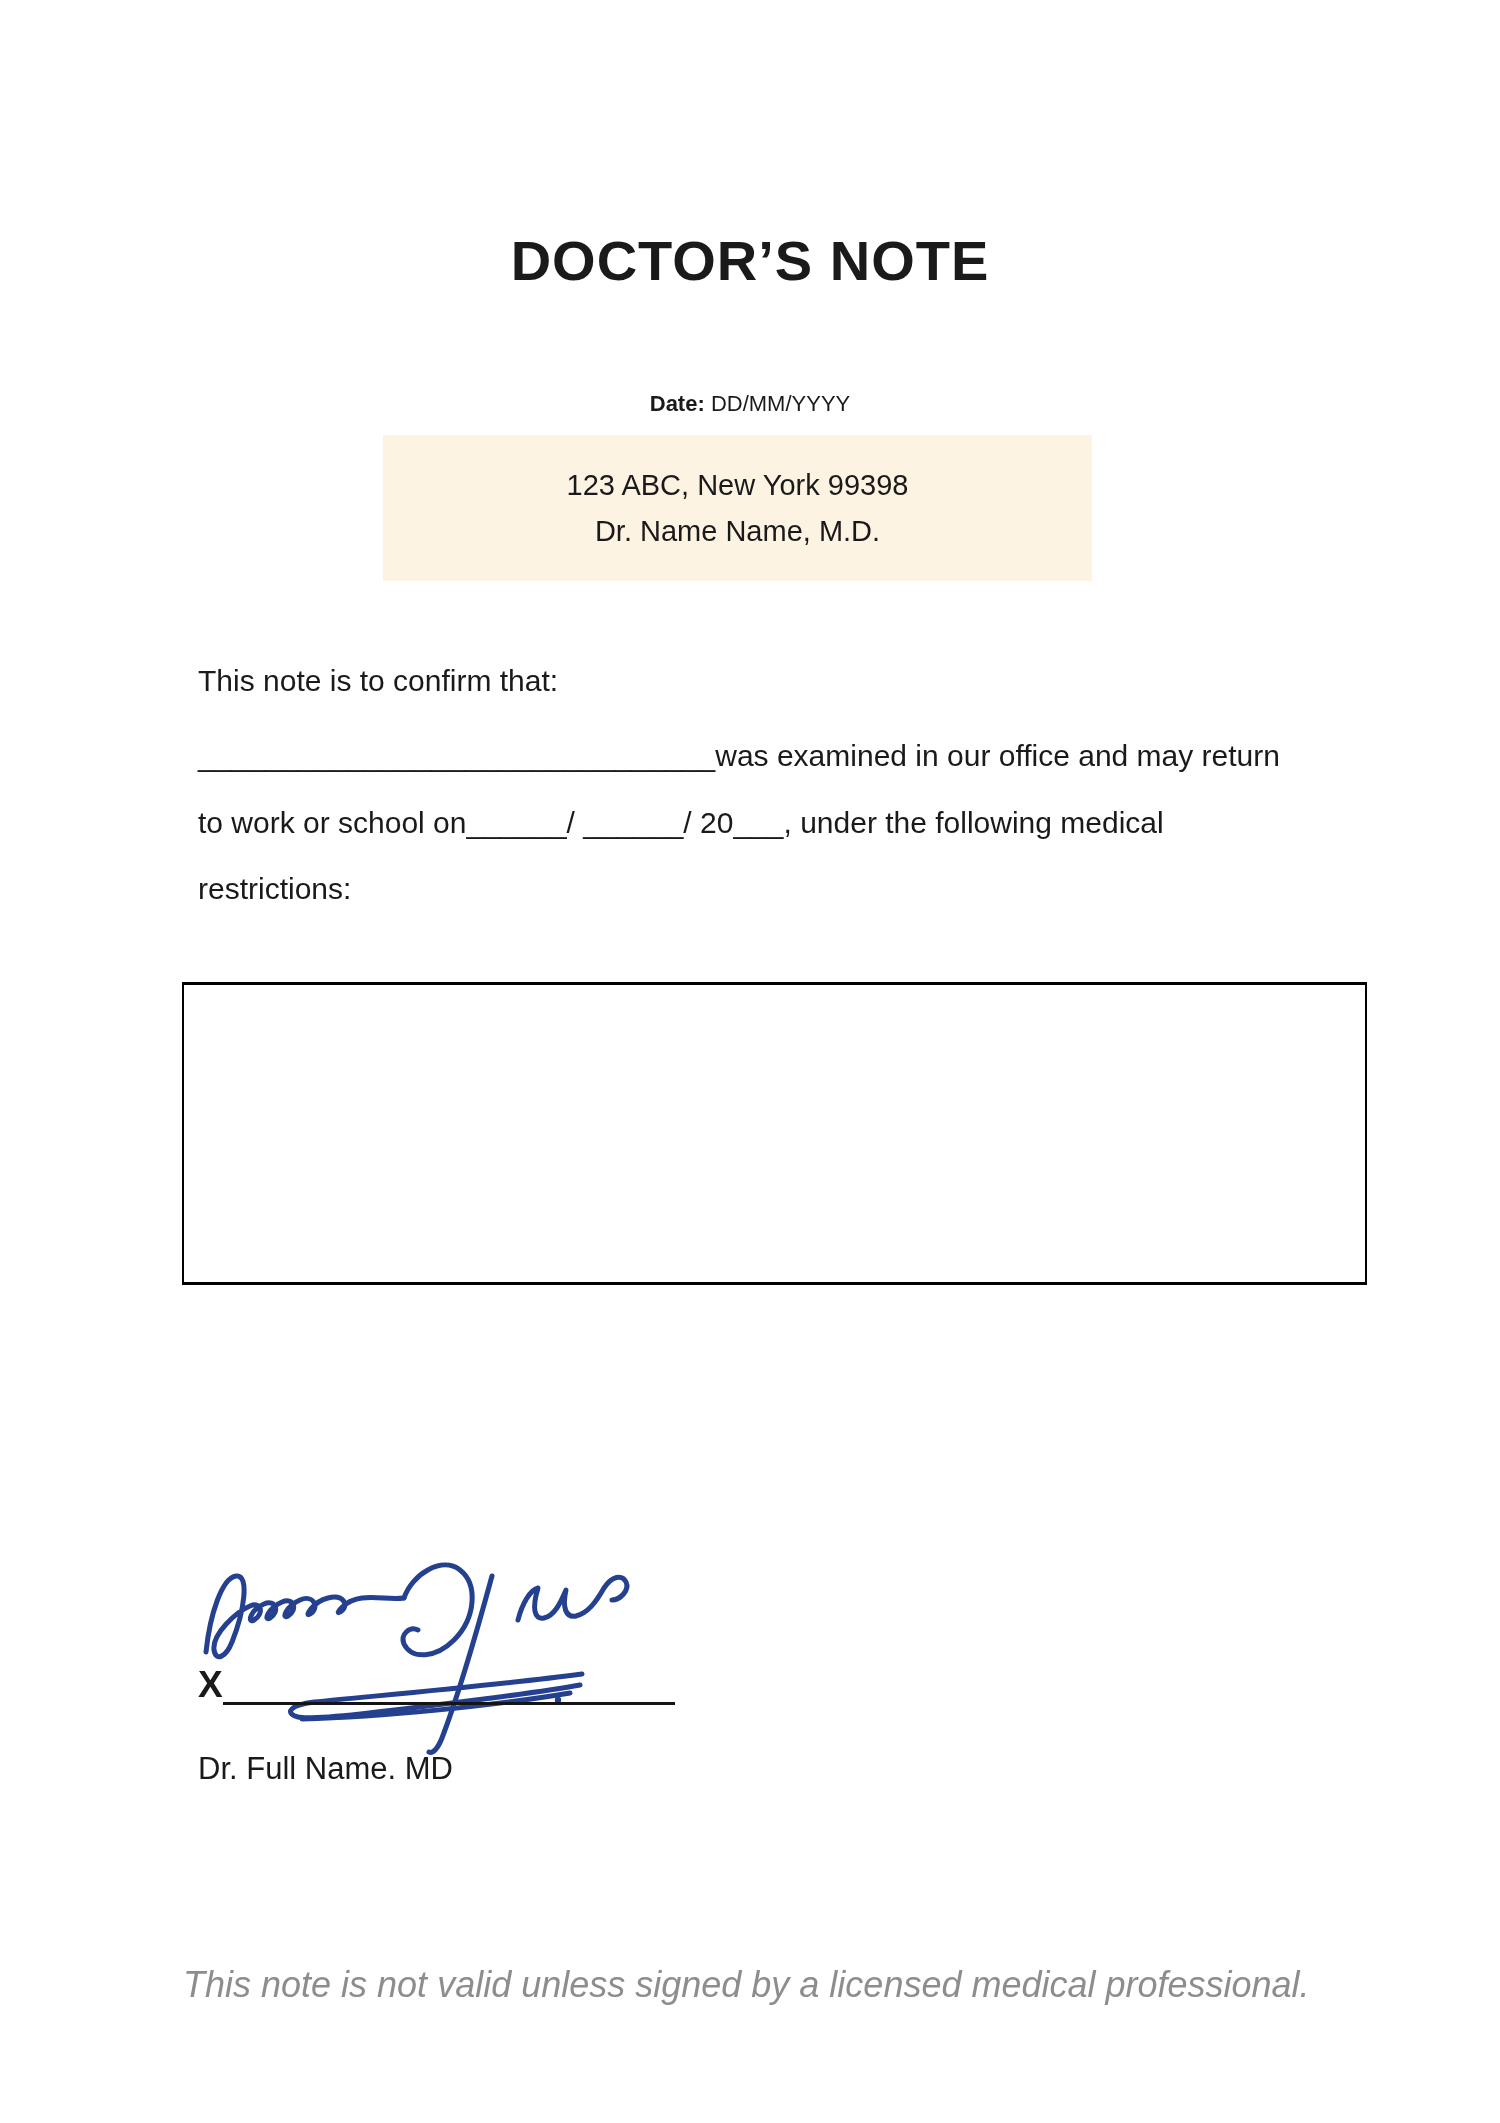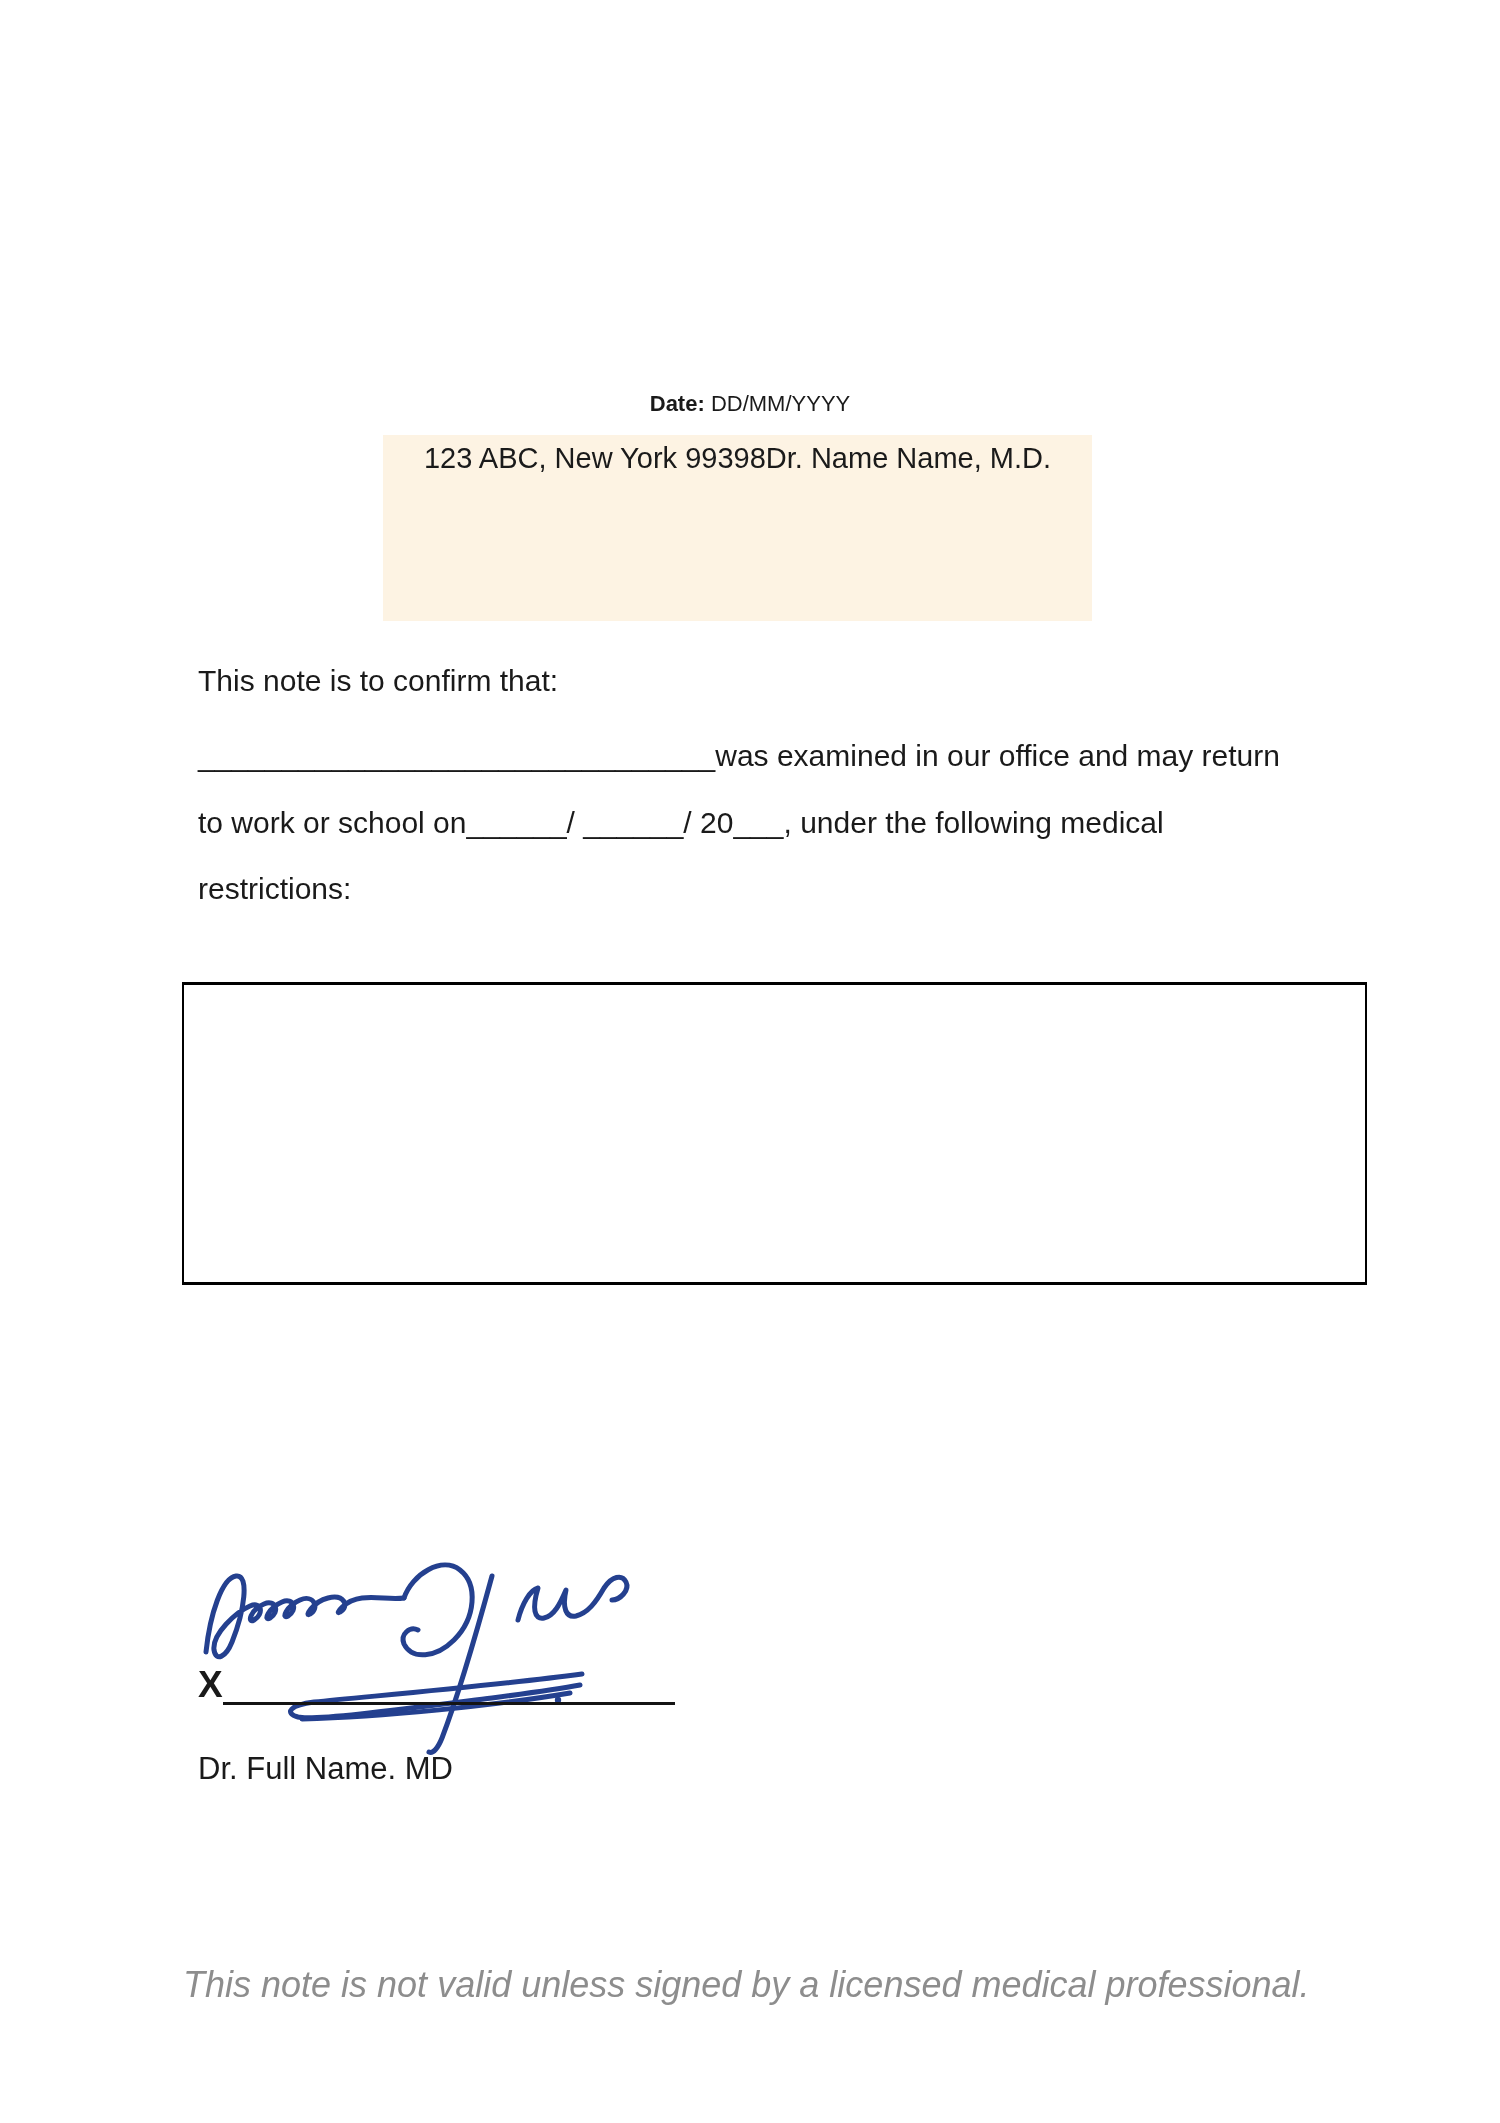--- a/index.html
+++ b/index.html
@@ -17,23 +17,23 @@
     font-size:56px;font-weight:700;line-height:1.1;
     letter-spacing:1px;
   }
   .date-line{
     position:absolute;top:384px;left:0;width:100%;
     text-align:center;font-size:22px;line-height:40px;
     white-space:pre-wrap;
   }
   .bold{font-weight:700;}
   .clinic-block{
-    position:absolute;left:383px;top:435px;width:709px;height:186px;
+    position:absolute;left:383px;top:435px;width:709px;height:146px;
     background:var(--cream,#fdf3e3);
-    display:flex;flex-direction:row;justify-content:center;
+    display:flex;flex-direction:column;justify-content:center;
     text-align:center;font-size:29px;line-height:46px;
     white-space:pre-wrap;
   }
   .body-line{
     position:absolute;left:198px;
     font-size:30px;line-height:46px;
     white-space:pre-wrap;
   }
   .line-intro{top:658px;}
   .line-1{top:733px;}
@@ -66,20 +66,21 @@
     font-size:36px;line-height:38px;
     font-style:italic;
     color:var(--footer-gray,#8d8d8d);
   }
 </style>
 </head>
 <body>
 
 <div class="page">
 
+  <div class="doc-title">DOCTOR’S NOTE</div>
 
   <div class="date-line"><span class="bold">Date:</span><span> </span><span>DD/MM/YYYY</span></div>
 
   <div class="clinic-block">
     <div>123 ABC, New York 99398</div>
     <div>Dr. Name Name, M.D.</div>
   </div>
 
   <div class="body-line line-intro">This note is to confirm that:</div>
 

